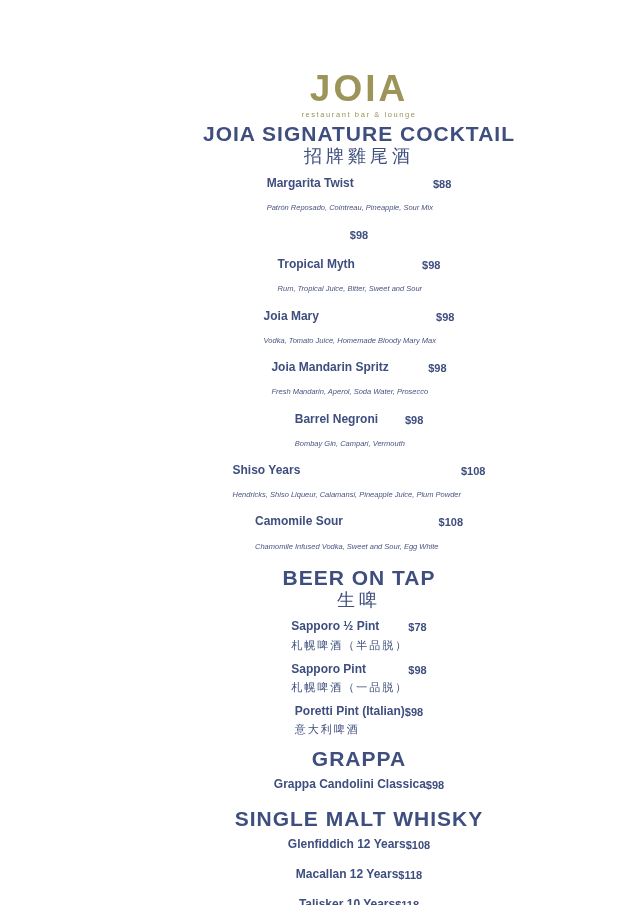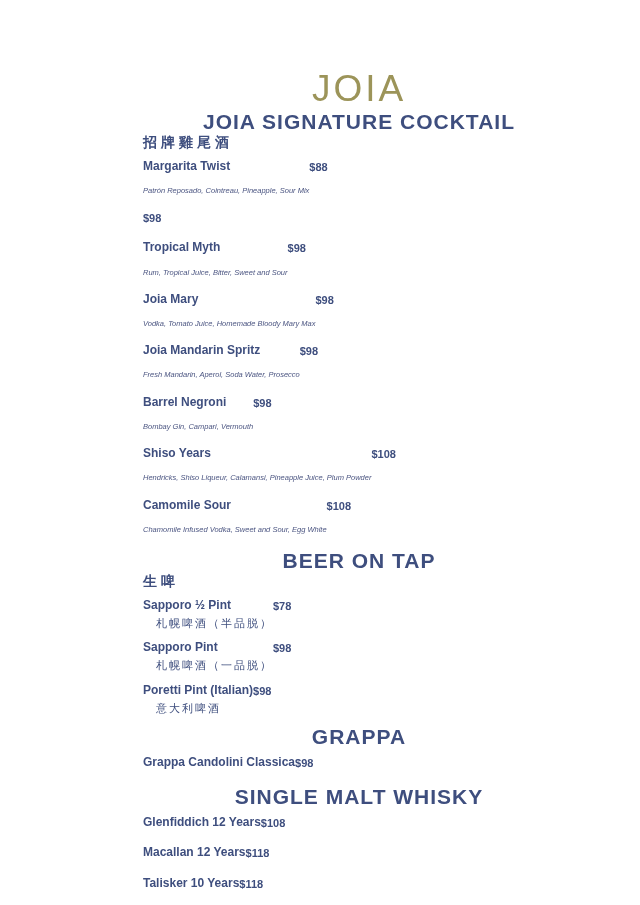--- a/index.html
+++ b/index.html
@@ -12,68 +12,69 @@
   body{
     width:640px;height:905px;
     font-family:"Liberation Sans", sans-serif;
     color:var(--navy);
     overflow:hidden;
   }
   .page{position:relative;width:640px;height:905px;background:#fff;}
   .inner{position:absolute;left:143px;top:0;width:432px;}
   .logo{text-align:center;margin-top:70px;color:var(--olive);}
   .logo-title{
-    font-size:37px;line-height:1;font-weight:400;letter-spacing:3px;
+    font-size:37px;line-height:1;font-weight:700;letter-spacing:3px;
   }
   .logo-tagline{
     font-size:7.5px;letter-spacing:1.6px;margin-top:3px;
   }
   .section-title{
     margin:0;text-align:center;
     font-size:21px;line-height:1;font-weight:bold;letter-spacing:1px;
     color:var(--navy);
   }
   .menu-section:first-child .section-title{margin-top:4px;}
   .section-subtitle{
-    font-size:14px;line-height:1.2;font-weight:bold;
+    text-align:center;font-size:18px;line-height:1.2;font-weight:normal;
     letter-spacing:4px;margin-top:2px;color:var(--navy);
   }
   .section-items{margin-top:9px;}
   .menu-item{
-    display:flex;justify-content:flex-start;align-items:flex-start;
+    display:flex;justify-content:center;align-items:flex-start;
     margin-bottom:16px;
   }
   .menu-item.has-sub{margin-bottom:11px;}
   .item-name{
     font-size:12px;line-height:1.1;font-weight:bold;color:var(--navy);
   }
   .item-desc{
     font-size:7.5px;line-height:1.1;font-style:italic;color:var(--desc);
     margin-top:14px;font-family:"Liberation Sans", sans-serif;
   }
   .item-sub{
     font-size:11px;line-height:1.2;color:var(--navy);
-    letter-spacing:2px;margin-top:5px;font-weight:400;margin-left:13px;
+    letter-spacing:2px;margin-top:5px;font-weight:400;
   }
   .item-price{
     font-size:11px;line-height:1.2;font-weight:bold;color:var(--navy);
     white-space:nowrap;padding-top:1px;
   }
   .footer-note{
     text-align:center;font-size:7px;font-style:italic;color:var(--footer);
     margin-top:0px;
   }
 </style>
 </head>
 <body>
 
 <div class="page">
   <div class="inner">
     <header class="logo">
       <div class="logo-title">JOIA</div>
+      <div class="logo-tagline">restaurant bar &amp; lounge</div>
     </header>
 
     <main id="sections-root">
   <section class="menu-section">
     <h2 class="section-title">JOIA SIGNATURE COCKTAIL</h2>
     <div class="section-subtitle">招牌雞尾酒</div>
     <div class="section-items">
   <div class="menu-item">
     <div class="item-main">
       <div class="item-name">Margarita Twist</div>

